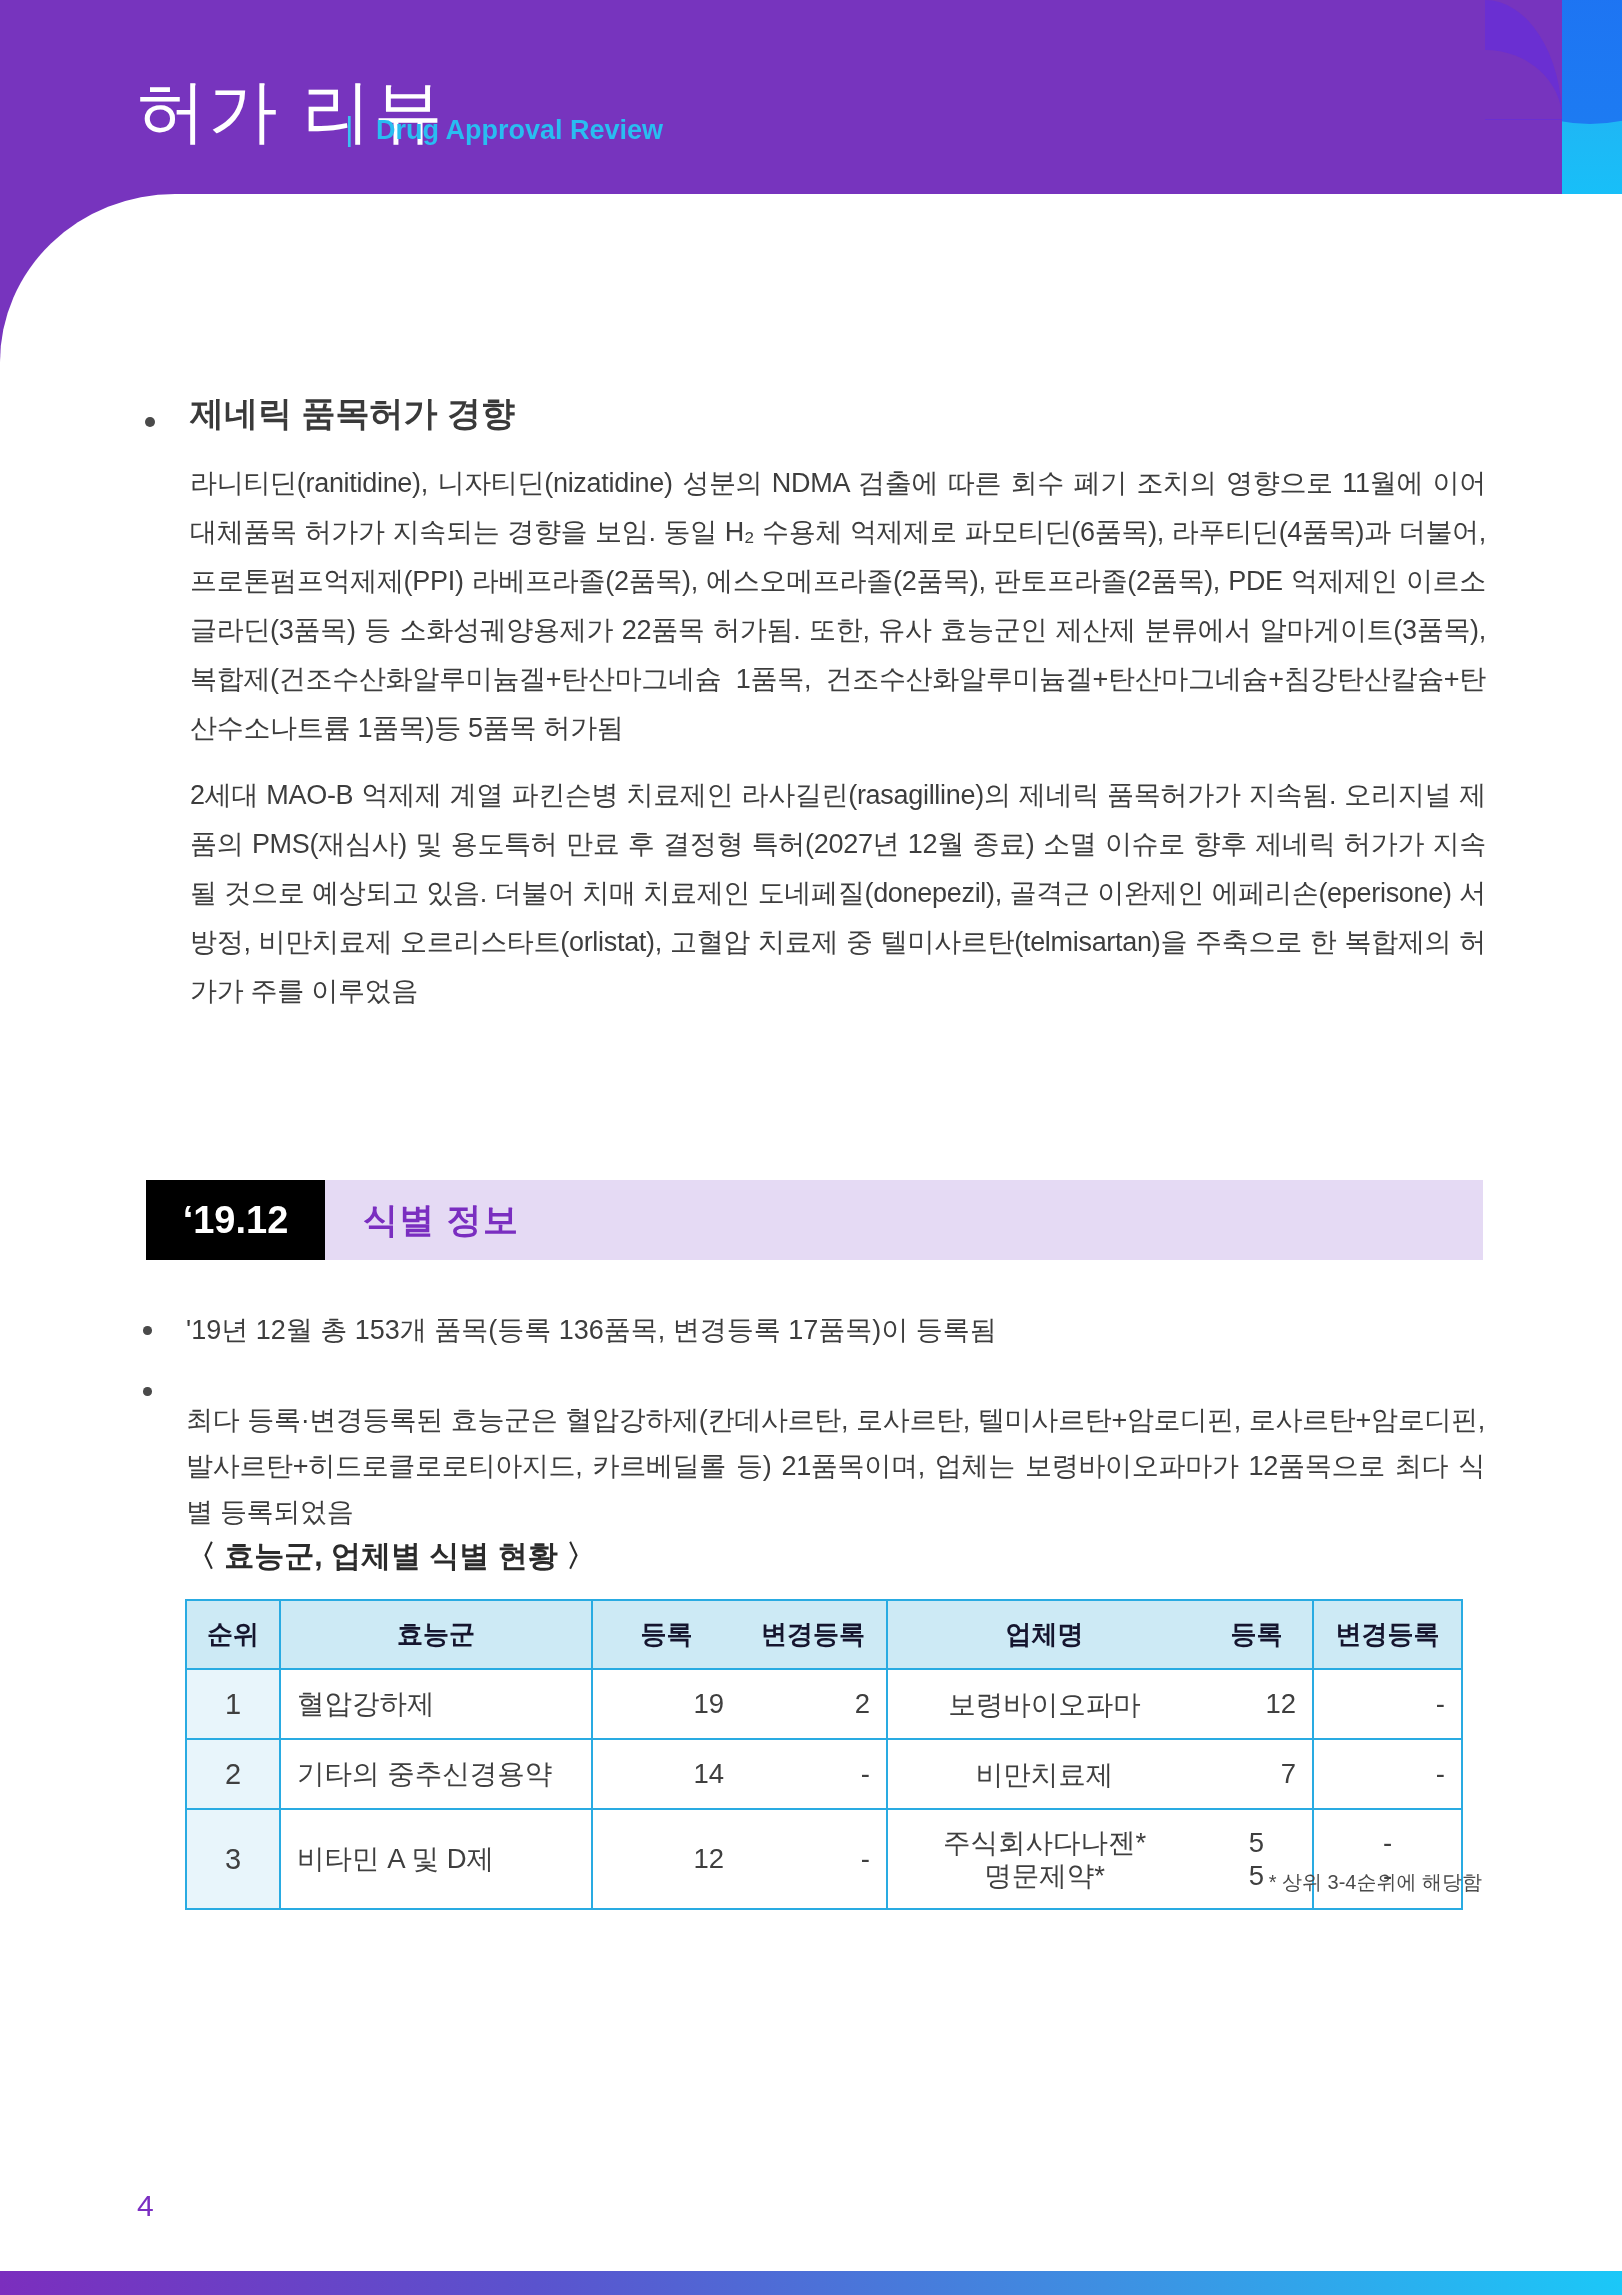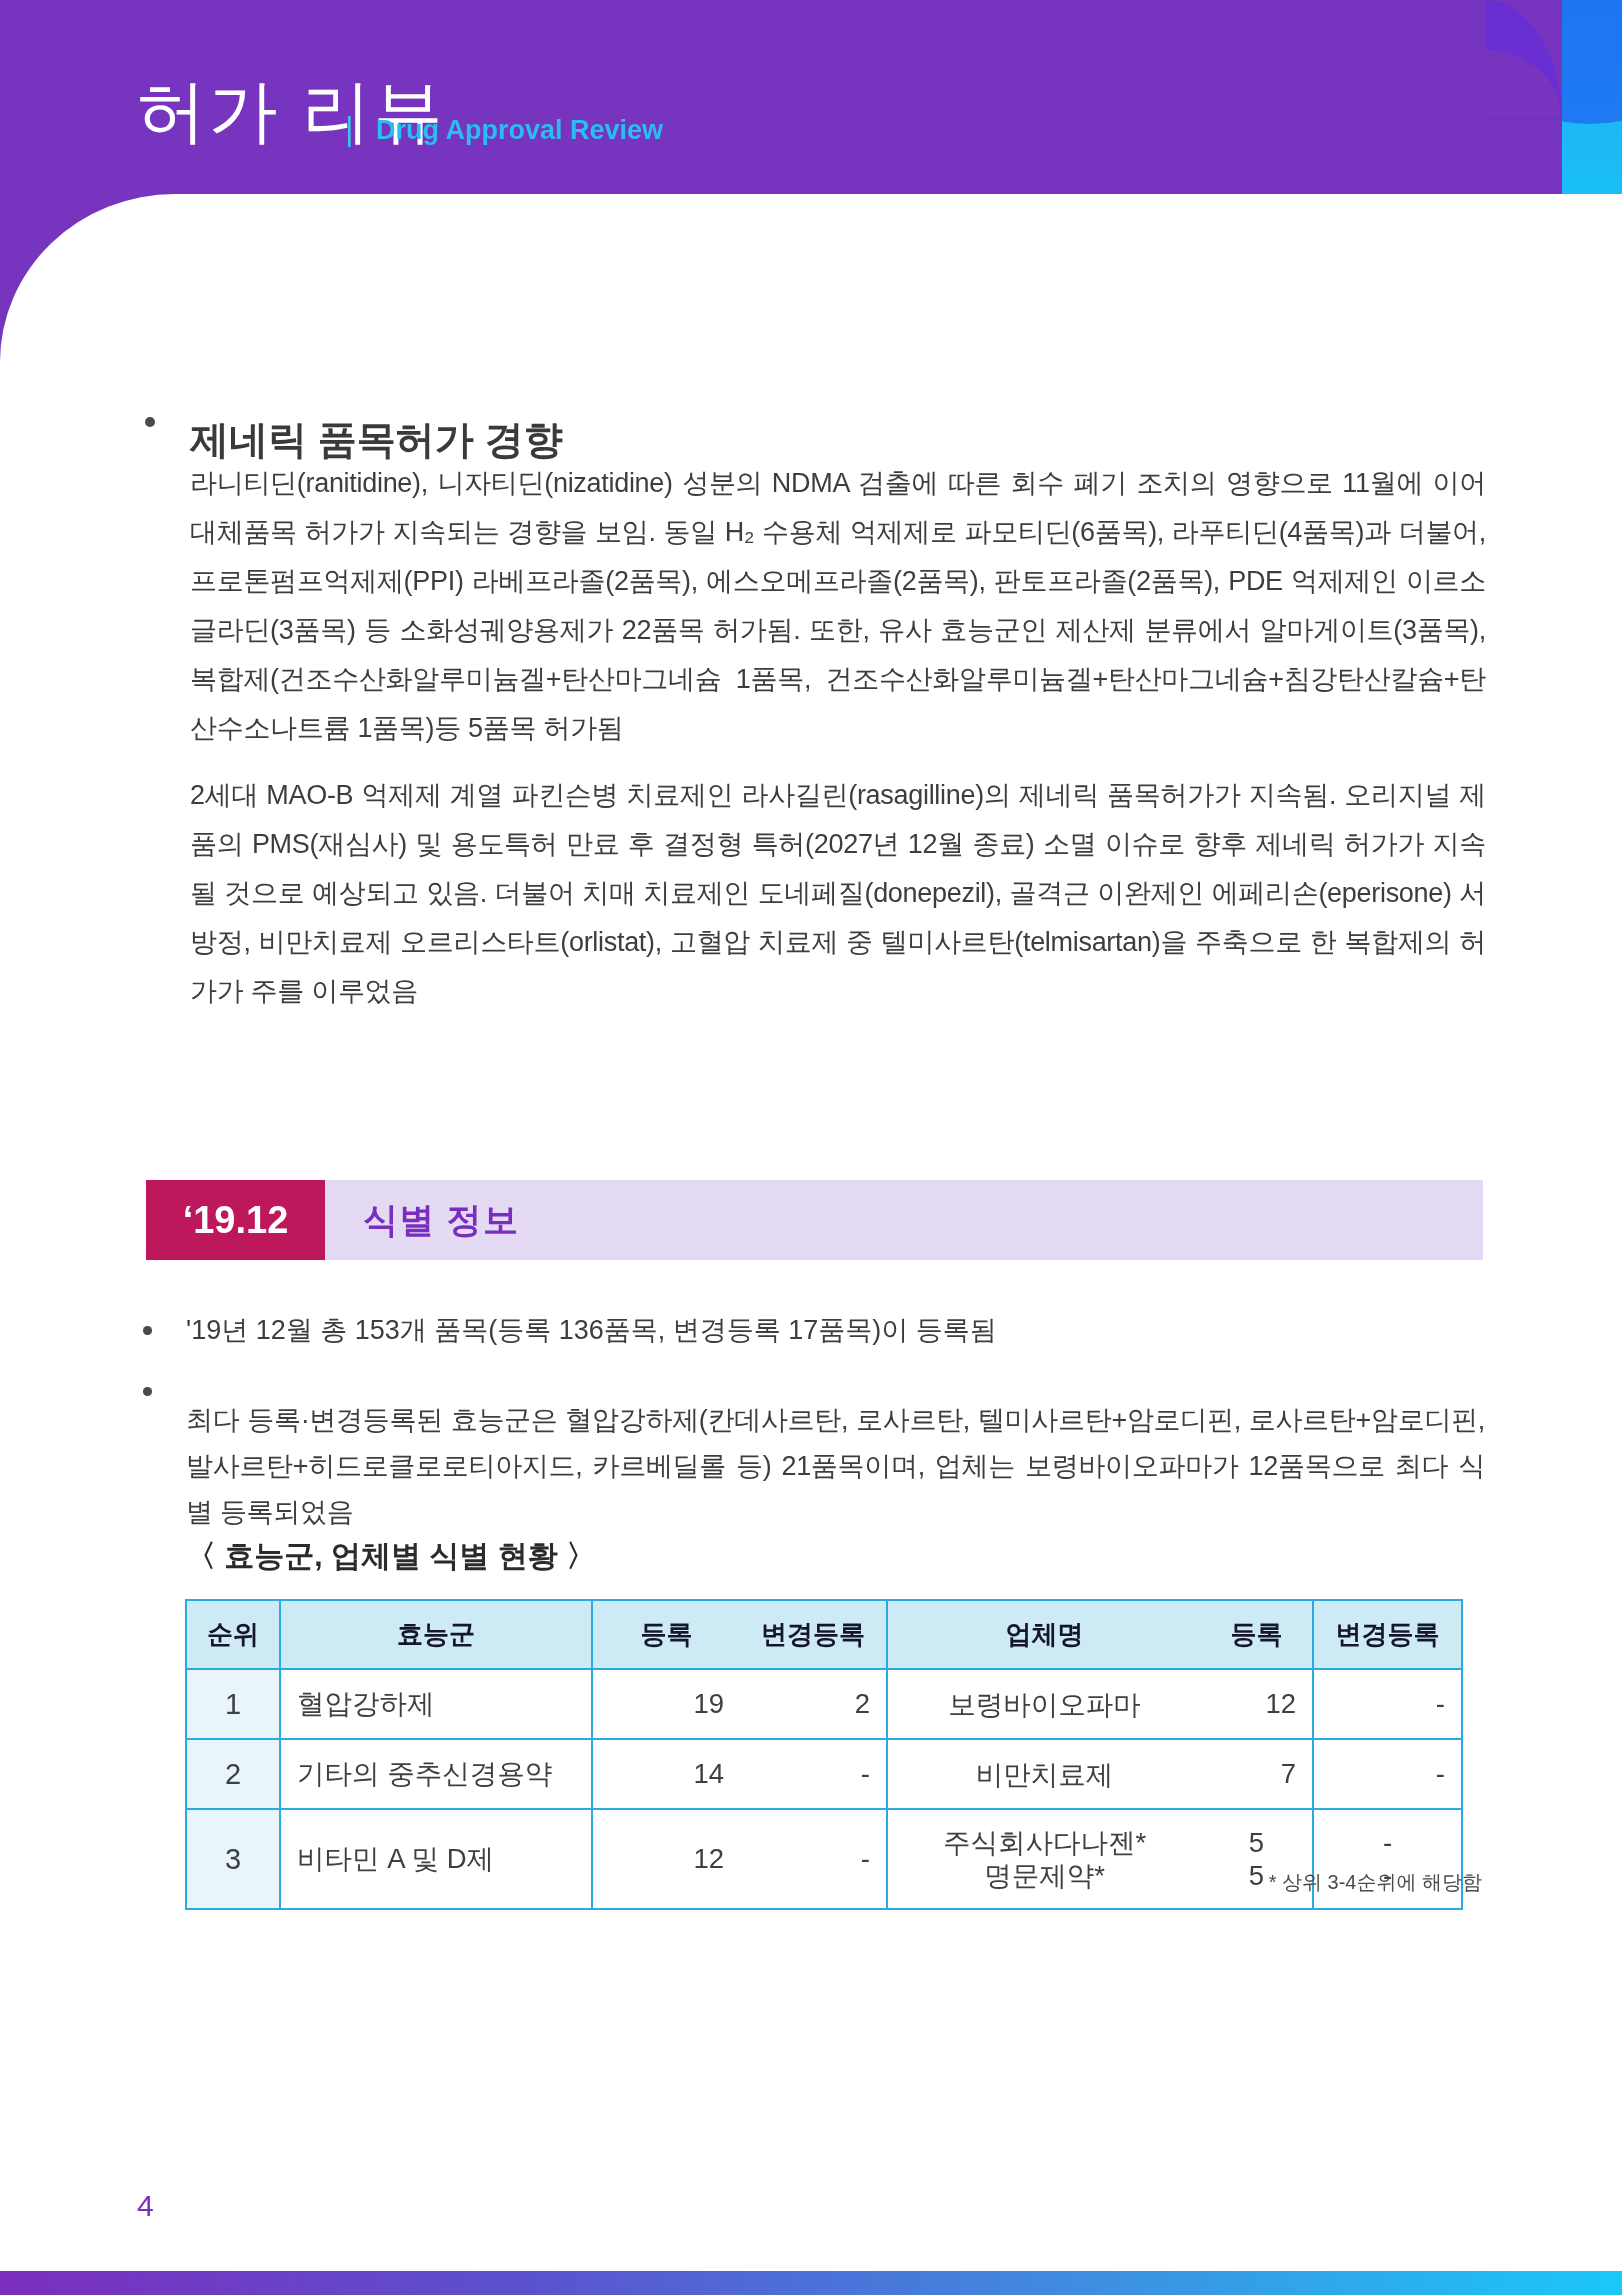--- a/index.html
+++ b/index.html
@@ -24,27 +24,27 @@
   .strip-dark{position:absolute;left:1485px;top:0;width:77px;height:120px;background:#6A2FD2;
     border-top-right-radius:77px 120px;}
   .strip-light{position:absolute;left:1485px;top:50px;width:77px;height:69px;background:#7734BE;
     border-top-right-radius:77px 69px;}
   
   .corner-left-purple{position:absolute;left:0;top:194px;width:175px;height:168px;background:#7734BE;}
   .corner-left-white{position:absolute;left:0;top:194px;width:175px;height:168px;background:#ffffff;
     border-top-left-radius:175px 168px;}
   
   .bullet-dot{position:absolute;width:9.8px;height:9.8px;border-radius:50%;background:#4a4a4a;}
-  .sec1-title{position:absolute;left:190px;top:413px;font-size:39px;font-weight:700;color:#3a3a3a;}
+  .sec1-title{position:absolute;left:190px;top:391px;font-size:34px;font-weight:700;color:#3a3a3a;}
   .para{position:absolute;left:190px;width:1296px;font-size:27px;line-height:49px;color:#3d3d3d;
     text-align:justify;letter-spacing:-0.3px;}
   .p1{top:459px;}
   .p2{top:771px;}
   
-  .badge{position:absolute;left:146px;top:1180px;width:179px;height:80px;background:#be185d;
+  .badge{position:absolute;left:146px;top:1180px;width:179px;height:80px;background:#000000;
     color:#ffffff;font-size:38px;font-weight:700;display:flex;align-items:center;justify-content:center;}
   .band{position:absolute;left:325px;top:1180px;width:1158px;height:80px;background:#E5DAF4;}
   .band-title{position:absolute;left:363px;top:1180px;height:67px;line-height:80px;
     font-size:35px;font-weight:700;color:#7A2EC0;letter-spacing:1.3px;}
   
   .ident-b1{position:absolute;left:186px;top:1307px;width:1299px;font-size:27px;line-height:46px;color:#3d3d3d;}
   .ident-b2{position:absolute;left:186px;top:1369px;width:1299px;font-size:27px;line-height:46px;color:#3d3d3d;
     text-align:justify;letter-spacing:-0.3px;margin-top:28px;}
   .caption{position:absolute;left:186px;top:1536px;font-size:30px;font-weight:700;color:#2b2b2b;}
   

